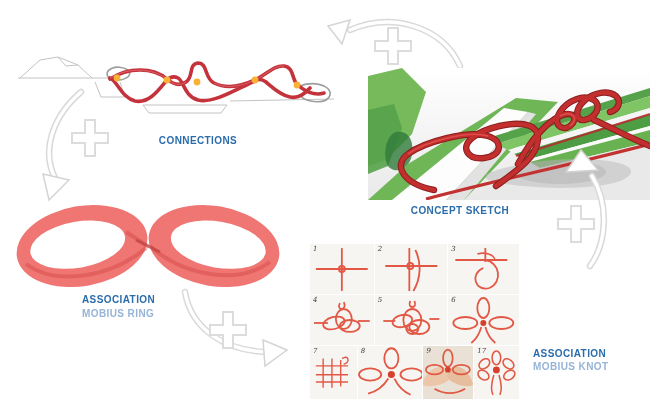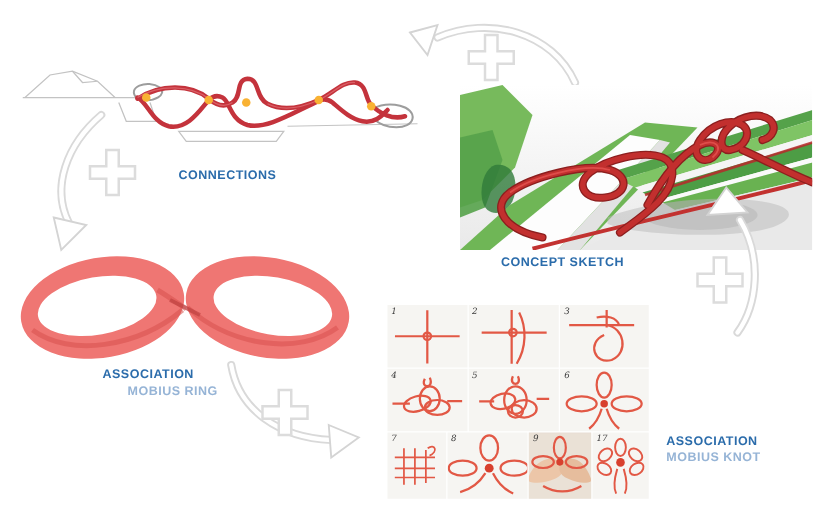--- a/index.html
+++ b/index.html
@@ -52,21 +52,21 @@
 
     <g fill="#f9b233">
       <circle cx="99" cy="26" r="3.4"></circle>
       <circle cx="149" cy="28" r="3.4"></circle>
       <circle cx="179" cy="30" r="3.4"></circle>
       <circle cx="237" cy="28" r="3.4"></circle>
       <circle cx="279" cy="33" r="3.4"></circle>
     </g>
   </svg>
 
-  <div class="abs lbl lbl-primary center" style="left:132px;top:135px;width:100px;">CONNECTIONS</div>
+  <div class="abs lbl lbl-primary center" style="left:148px;top:135px;width:100px;">CONNECTIONS</div>
 
   <svg class="abs" style="left:35px;top:88px;" width="70" height="120" viewBox="0 0 70 120">
     <path d="M46,4 C18,28 6,62 20,90" fill="none" stroke="#d9d9d9" stroke-width="6.5" stroke-linecap="round"></path>
     <path d="M46,4 C18,28 6,62 20,90" fill="none" stroke="#ffffff" stroke-width="3.5" stroke-linecap="round"></path>
     <polygon points="8,86 34,92 14,112" fill="#ffffff" stroke="#d4d4d4" stroke-width="1.5"></polygon>
   </svg>
   <svg class="abs" style="left:68px;top:116px;" width="44" height="44" viewBox="0 0 44 44">
     <path d="M17,4 H27 V17 H40 V27 H27 V40 H17 V27 H4 V17 H17 Z" fill="#ffffff" stroke="#dcdcdc" stroke-width="2"></path>
   </svg>
 
@@ -122,21 +122,21 @@
       <path d="M66,122 C36,116 24,98 40,86 C56,74 100,62 120,68 C136,73 134,88 116,90 C100,92 92,80 104,70 C116,60 146,52 162,58 C174,63 172,80 158,94 C148,104 136,112 128,118"></path>
       <path d="M150,96 C162,74 176,56 192,48 C204,42 212,50 202,58 C194,64 184,56 192,44 C200,32 216,26 226,32 C234,38 228,50 216,52 C208,53 206,42 216,33 C226,24 240,22 248,28 C254,34 250,42 242,44"></path>
       <path d="M226,52 C244,60 262,70 282,78"></path>
     </g>
     <g fill="none" stroke="#e2514e" stroke-width="1.4" opacity=".9">
       <path d="M40,86 C56,74 100,62 120,68"></path>
       <path d="M192,48 C204,42 212,50 202,58"></path>
     </g>
   </svg>
 
-  <div class="abs lbl lbl-primary center" style="left:380px;top:205px;width:140px;">CONCEPT SKETCH</div>
+  <div class="abs lbl lbl-primary center" style="left:390px;top:205px;width:140px;">CONCEPT SKETCH</div>
 
   <svg class="abs" style="left:560px;top:148px;" width="75" height="125" viewBox="0 0 75 125">
     <path d="M30,118 C46,96 50,58 32,28" fill="none" stroke="#d9d9d9" stroke-width="6.5" stroke-linecap="round"></path>
     <path d="M30,118 C46,96 50,58 32,28" fill="none" stroke="#ffffff" stroke-width="3.5" stroke-linecap="round"></path>
     <polygon points="21,2 6,24 38,22" fill="#ffffff" stroke="#d4d4d4" stroke-width="1.5"></polygon>
   </svg>
   <svg class="abs" style="left:554px;top:202px;" width="44" height="44" viewBox="0 0 44 44">
     <path d="M17,4 H27 V17 H40 V27 H27 V40 H17 V27 H4 V17 H17 Z" fill="#ffffff" stroke="#dcdcdc" stroke-width="2"></path>
   </svg>
 
@@ -152,21 +152,21 @@
 
     <g fill="none" stroke="#d8514e" stroke-width="4" opacity=".55">
       <path d="M18,66 C48,88 102,80 138,50"></path>
       <path d="M142,48 C178,80 232,86 262,64"></path>
       <path d="M118,34 C128,40 136,46 141,49"></path>
     </g>
     <path d="M128,42 C136,46 144,50 152,54" fill="none" stroke="#b93c3c" stroke-width="3" opacity=".6"></path>
   </svg>
 
   <div class="abs lbl lbl-primary" style="left:82px;top:294px;">ASSOCIATION</div>
-  <div class="abs lbl lbl-secondary" style="left:82px;top:308px;margin-left:20px;">MOBIUS RING</div>
+  <div class="abs lbl lbl-secondary" style="left:82px;top:308px;">MOBIUS RING</div>
 
   <svg class="abs" style="left:175px;top:288px;" width="115" height="84" viewBox="0 0 115 84">
     <path d="M10,4 C16,40 48,62 90,64" fill="none" stroke="#d9d9d9" stroke-width="6.5" stroke-linecap="round"></path>
     <path d="M10,4 C16,40 48,62 90,64" fill="none" stroke="#ffffff" stroke-width="3.5" stroke-linecap="round"></path>
     <polygon points="88,52 112,62 90,78" fill="#ffffff" stroke="#d4d4d4" stroke-width="1.5"></polygon>
   </svg>
   <svg class="abs" style="left:206px;top:308px;" width="44" height="44" viewBox="0 0 44 44">
     <path d="M17,4 H27 V17 H40 V27 H27 V40 H17 V27 H4 V17 H17 Z" fill="#ffffff" stroke="#dcdcdc" stroke-width="2"></path>
   </svg>
 

